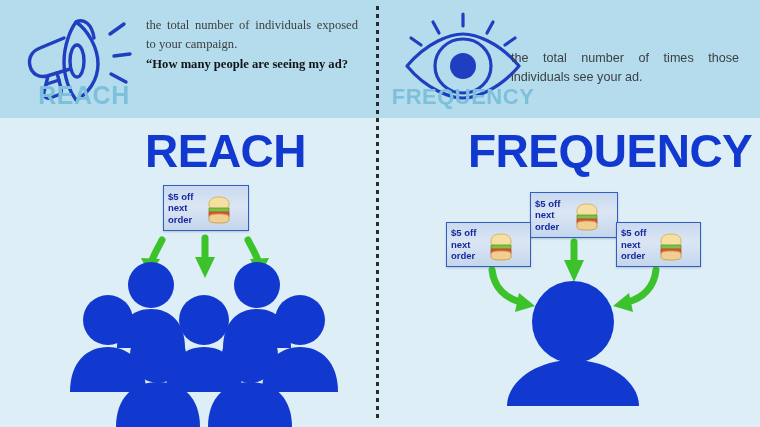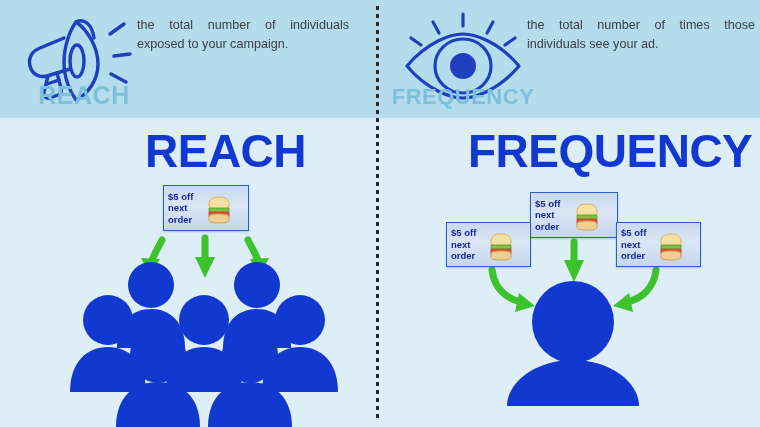--- a/index.html
+++ b/index.html
@@ -75,22 +75,22 @@
   .ghost-freq  { font-size: 22px; left: -14px; width: 168px; }
 
   .head-text {
     position: absolute;
     top: 16px;
     font-size: 12.6px;
     line-height: 19px;
     color: #3c4043;
     text-align: justify;
   }
-  .head-left .head-text  { left: 137px; width: 212px; }
-  .head-right .head-text { left: 148px; width: 228px; }
+  .head-left .head-text  { left: 146px; width: 212px; font-family: Liberation Serif, serif; }
+  .head-right .head-text { left: 132px; width: 228px; margin-top: 33px; }
   .head-text .quote {
     display: block;
     font-weight: bold;
     color: #111318;
     margin-top: 1px;
   }
 
   
   .big-title {
     position: absolute;
@@ -163,20 +163,21 @@
           <path d="M33 80 L45 76"></path>
           <path d="M96 30 L110 20"></path>
           <path d="M100 52 L116 50"></path>
           <path d="M97 70 L112 78"></path>
         </g>
       </svg>
       <div class="ghost-word ghost-reach">REACH</div>
     </div>
     <div class="head-text">
       <span>the total number of individuals exposed to your campaign.</span>
+      <span class="quote">“How many people are seeing my ad?</span>
     </div>
   </div>
 
   <div class="head-half head-right">
     <div class="icon-wrap">
       <svg width="140" height="112" viewBox="0 0 140 112">
         <g fill="none" stroke="#1f3fc0" stroke-width="3.2" stroke-linecap="round" stroke-linejoin="round">
           <path d="M14 62 C34 38 58 30 70 30 C82 30 106 38 126 62 C106 86 82 94 70 94 C58 94 34 86 14 62 Z"></path>
           <ellipse cx="70" cy="62" rx="28" ry="27"></ellipse>
           <path d="M70 10 L70 22"></path>

